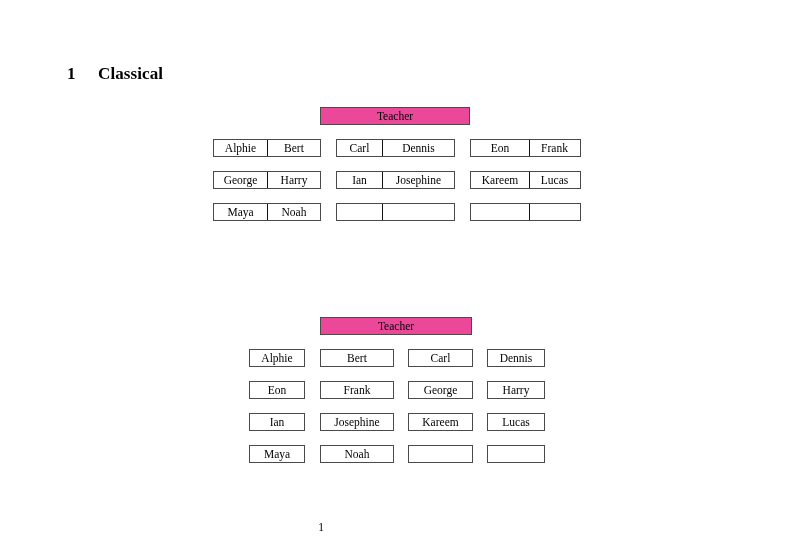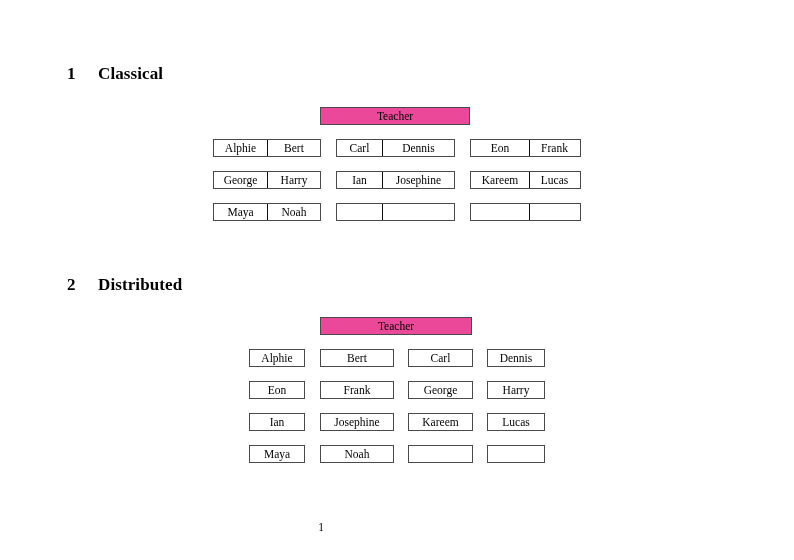--- a/index.html
+++ b/index.html
@@ -161,23 +161,20 @@
     <div class="pair-group" style="left:470px; top:171px; width:111px;">
       <span class="cell" style="width:58px;">Kareem</span>
       <span class="cell" style="width:50px;">Lucas</span>
     </div>
     <div class="pair-group" style="left:470px; top:203px; width:111px;">
       <span class="cell" style="width:58px;"></span>
       <span class="cell" style="width:50px;"></span>
     </div>
   </div>
 
-  <div class="section-heading" id="heading-distributed">
-    <span class="sec-num">2</span><span class="sec-title">Distributed</span>
-  </div>
 
   <div id="distributed-block">
 
     <div class="teacher-box" style="left:320px; top:317px; width:152px;">Teacher</div>
 
     <div>
       <div class="solo-box" style="left:249px; top:349px; width:56px;">Alphie</div>
       <div class="solo-box" style="left:320px; top:349px; width:74px;">Bert</div>
       <div class="solo-box" style="left:408px; top:349px; width:65px;">Carl</div>
       <div class="solo-box" style="left:487px; top:349px; width:58px;">Dennis</div>

